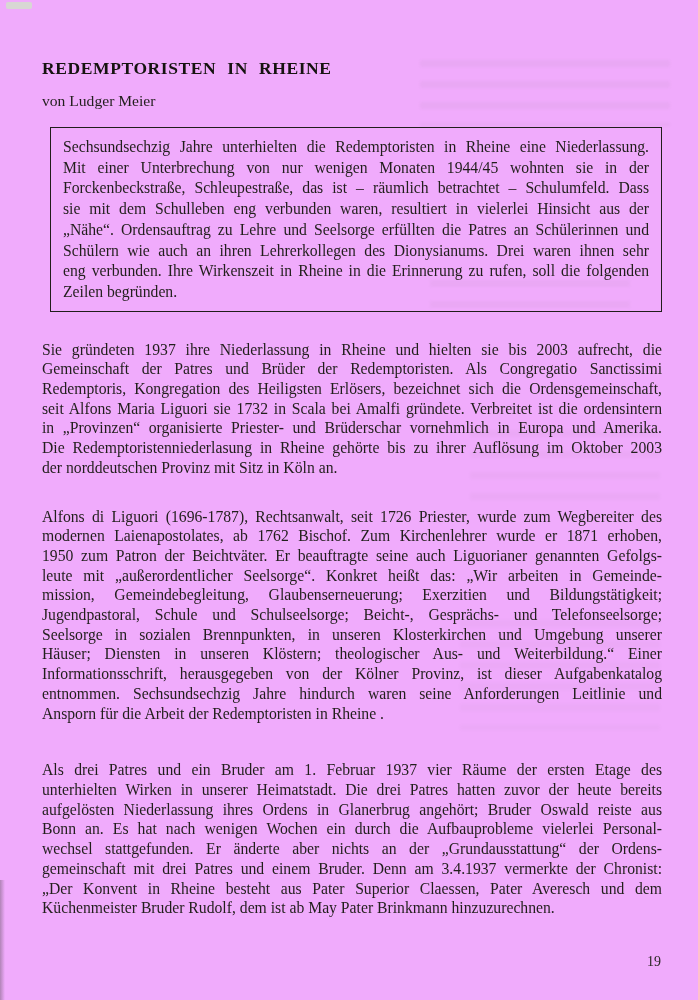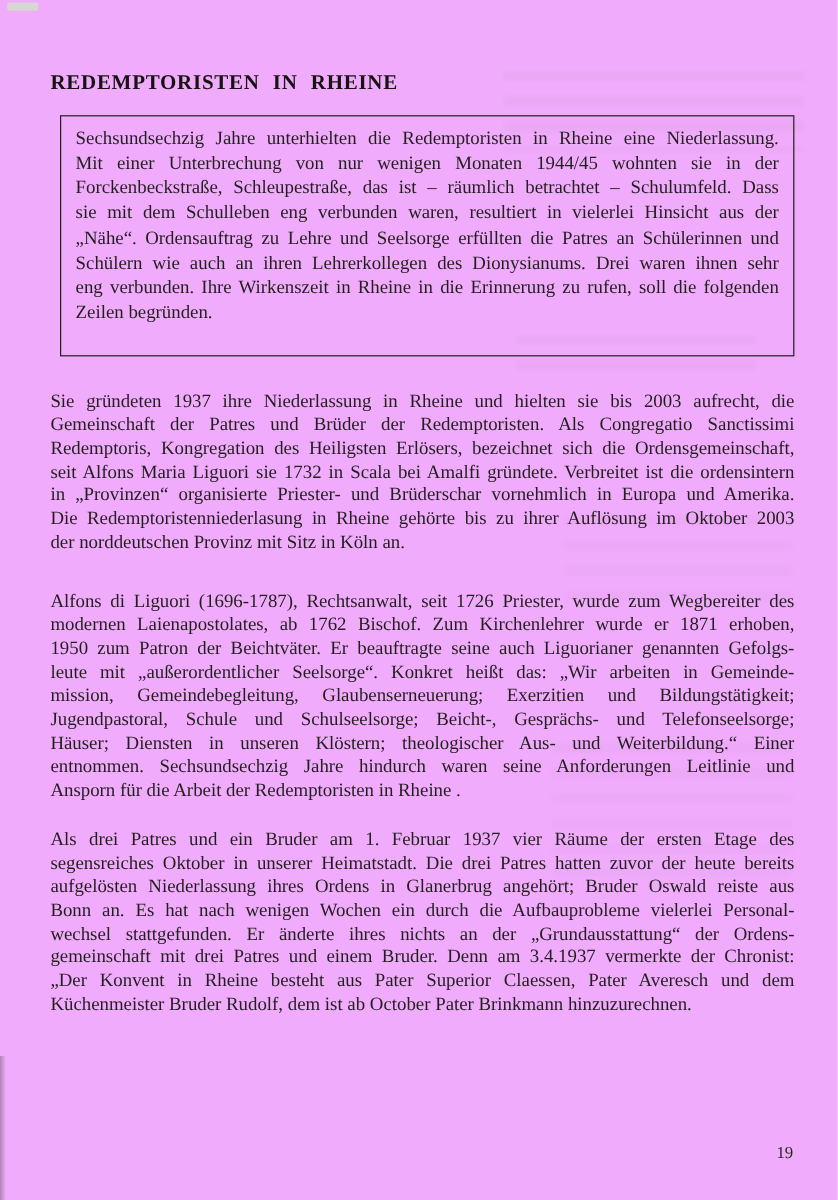--- a/index.html
+++ b/index.html
@@ -30,32 +30,32 @@
     word-spacing: 6px;
     color: #161310;
   }
   .byline {
     margin-top: 13px;
     font-size: 15.6px;
   }
   .intro-box {
     margin: 17px 0 0 8px;
     border: 1.6px solid #211e1b;
-    padding: 9px 12px 24px 12px;
+    padding: 9px 12px 8px 12px;
     background: transparent;
   }
   .intro-box .line {
     font-size: 15.7px;
     line-height: 20.7px;
   }
   .para {
     margin-top: 28px;
   }
   .para.p2 { margin-top: 29px; }
-  .para.p3 { margin-top: 21px; }
+  .para.p3 { margin-top: 37px; }
   .line {
     text-align: justify;
     text-align-last: justify;
     white-space: normal;
   }
   .line.last {
     text-align-last: left;
   }
   .para .line {
     font-size: 15.7px;
@@ -109,20 +109,21 @@
   <div class="artifact a1"></div>
   <div class="artifact a2"></div>
   <div class="artifact a3"></div>
   <div class="artifact a4"></div>
   <div class="edge-shadow"></div>
 
   <div class="content">
 
     <h1 class="doc-title">REDEMPTORISTEN IN RHEINE</h1>
 
+    <div class="byline">von Ludger Meier</div>
 
     <div class="intro-box">
         <div class="line">Sechsundsechzig Jahre unterhielten die Redemptoristen in Rheine eine Niederlassung.</div>
         <div class="line">Mit einer Unterbrechung von nur wenigen Monaten 1944/45 wohnten sie in der</div>
         <div class="line">Forckenbeckstraße, Schleupestraße, das ist – räumlich betrachtet – Schulumfeld. Dass</div>
         <div class="line">sie mit dem Schulleben eng verbunden waren, resultiert in vielerlei Hinsicht aus der</div>
         <div class="line">„Nähe“. Ordensauftrag zu Lehre und Seelsorge erfüllten die Patres an Schülerinnen und</div>
         <div class="line">Schülern wie auch an ihren Lehrerkollegen des Dionysianums. Drei waren ihnen sehr</div>
         <div class="line">eng verbunden. Ihre Wirkenszeit in Rheine in die Erinnerung zu rufen, soll die folgenden</div>
         <div class="line last">Zeilen begründen.</div>
@@ -138,33 +139,35 @@
         <div class="line last">der norddeutschen Provinz mit Sitz in Köln an.</div>
       </section>
 
     <section class="para p2">
         <div class="line">Alfons di Liguori (1696-1787), Rechtsanwalt, seit 1726 Priester, wurde zum Wegbereiter des</div>
         <div class="line">modernen Laienapostolates, ab 1762 Bischof. Zum Kirchenlehrer wurde er 1871 erhoben,</div>
         <div class="line">1950 zum Patron der Beichtväter. Er beauftragte seine auch Liguorianer genannten Gefolgs-</div>
         <div class="line">leute mit „außerordentlicher Seelsorge“. Konkret heißt das: „Wir arbeiten in Gemeinde-</div>
         <div class="line">mission, Gemeindebegleitung, Glaubenserneuerung; Exerzitien und Bildungstätigkeit;</div>
         <div class="line">Jugendpastoral, Schule und Schulseelsorge; Beicht-, Gesprächs- und Telefonseelsorge;</div>
+        <div class="line">Seelsorge in sozialen Brennpunkten, in unseren Klosterkirchen und Umgebung unserer</div>
         <div class="line">Häuser; Diensten in unseren Klöstern; theologischer Aus- und Weiterbildung.“ Einer</div>
+        <div class="line">Informationsschrift, herausgegeben von der Kölner Provinz, ist dieser Aufgabenkatalog</div>
         <div class="line">entnommen. Sechsundsechzig Jahre hindurch waren seine Anforderungen Leitlinie und</div>
         <div class="line last">Ansporn für die Arbeit der Redemptoristen in Rheine .</div>
       </section>
 
     <section class="para p3">
         <div class="line">Als drei Patres und ein Bruder am 1. Februar 1937 vier Räume der ersten Etage des</div>
-        <div class="line">segensreiches Oktober in unserer Heimatstadt. Die drei Patres hatten zuvor der heute bereits</div>
+        <div class="line">unterhielten Wirken in unserer Heimatstadt. Die drei Patres hatten zuvor der heute bereits</div>
         <div class="line">aufgelösten Niederlassung ihres Ordens in Glanerbrug angehört; Bruder Oswald reiste aus</div>
         <div class="line">Bonn an. Es hat nach wenigen Wochen ein durch die Aufbauprobleme vielerlei Personal-</div>
-        <div class="line">wechsel stattgefunden. Er änderte ihres nichts an der „Grundausstattung“ der Ordens-</div>
+        <div class="line">wechsel stattgefunden. Er änderte aber nichts an der „Grundausstattung“ der Ordens-</div>
         <div class="line">gemeinschaft mit drei Patres und einem Bruder. Denn am 3.4.1937 vermerkte der Chronist:</div>
         <div class="line">„Der Konvent in Rheine besteht aus Pater Superior Claessen, Pater Averesch und dem</div>
-        <div class="line last">Küchenmeister Bruder Rudolf, dem ist ab October Pater Brinkmann hinzuzurechnen.</div>
+        <div class="line last">Küchenmeister Bruder Rudolf, dem ist ab May Pater Brinkmann hinzuzurechnen.</div>
       </section>
 
   </div>
 
   <div class="page-number">19</div>
 
 </div>
 
 </body></html>

